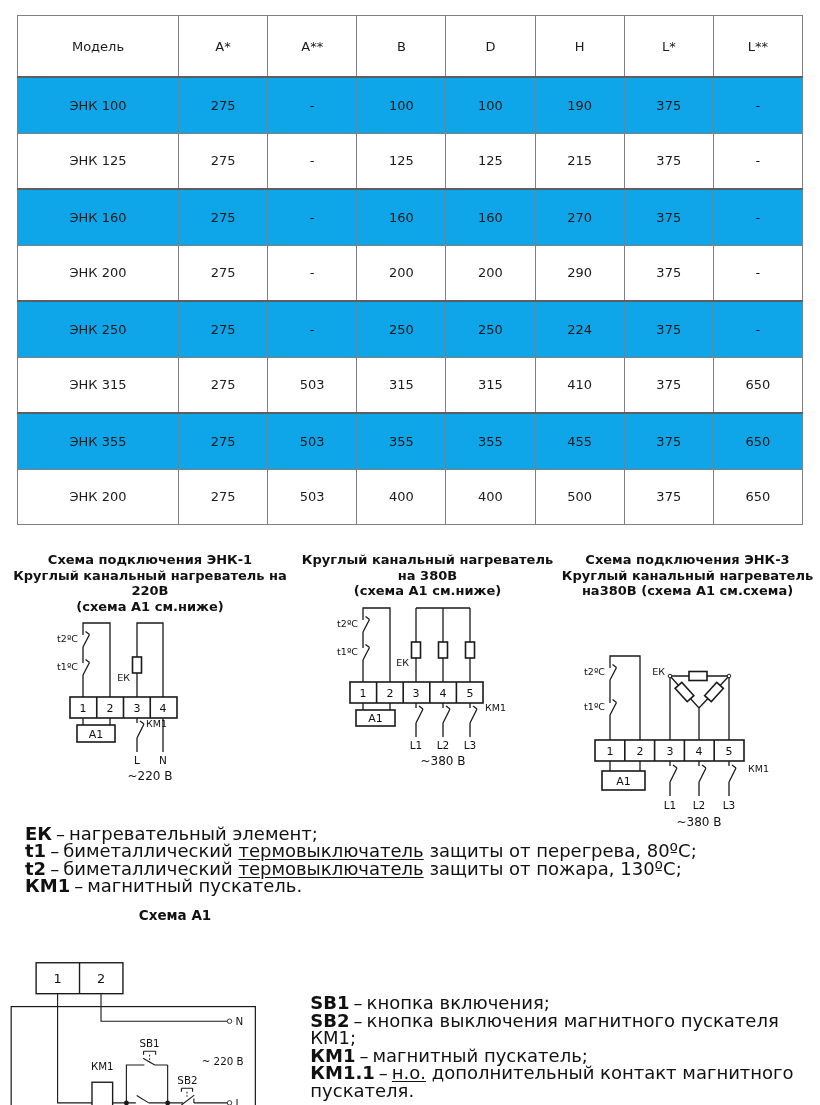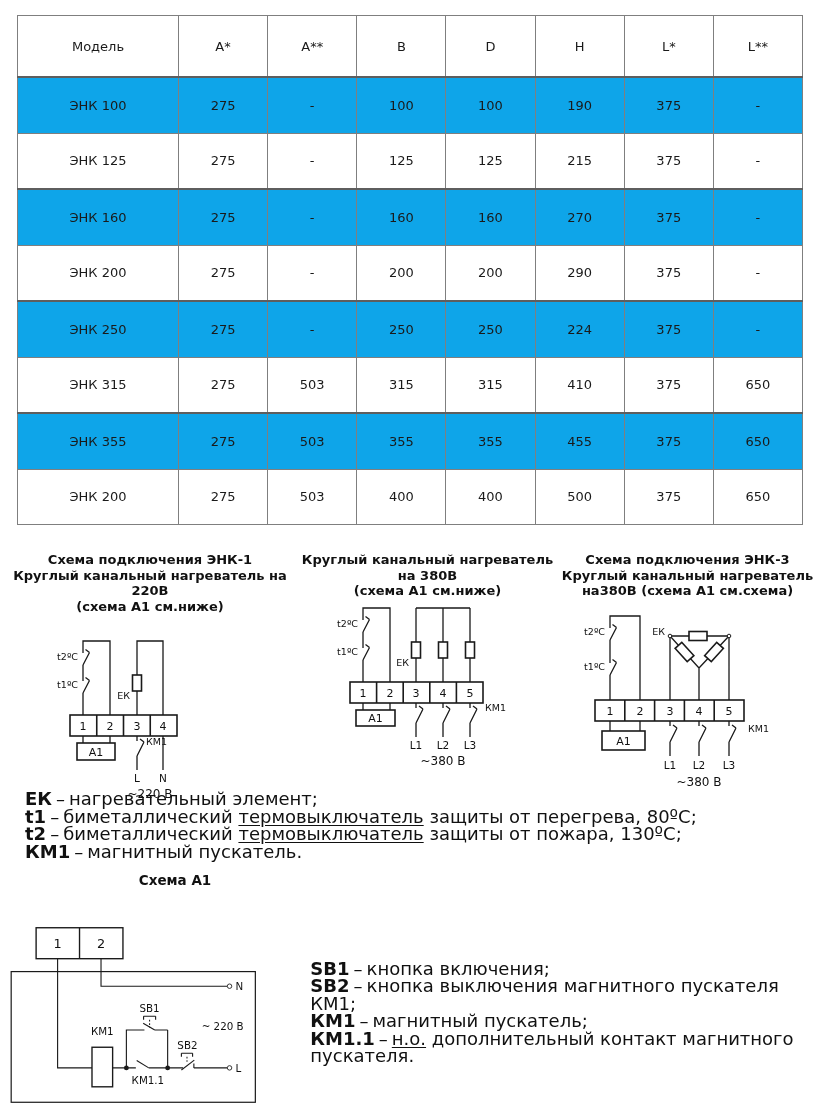--- a/index.html
+++ b/index.html
@@ -14,23 +14,23 @@
     border:1px solid #7f7f7f; text-align:center; vertical-align:middle;
     font-size:13px; font-weight:normal; color:#1a1a1a; background:#fff;
   }
   table.dims th { height:58px; }
   table.dims td { height:52.5px; }
   table.dims th:first-child { width:158px; }
   table.dims tr.stripe td { background:#0ea5e9; border-top:2px solid #5e5e5e; }
   
   .dia-row { display:flex; margin-top:27px; align-items:flex-start; }
   .dia-col { display:flex; flex-direction:column; align-items:center; }
-  .dia-col.c1 { width:300px;gap:18px; }
+  .dia-col.c1 { width:300px; }
   .dia-col.c2 { width:255px; }
-  .dia-col.c3 { width:265px; }
+  .dia-col.c3 { width:265px;gap:40px; }
   .dia-title { font-size:13px; font-weight:bold; text-align:center; line-height:15.5px; margin-bottom:4px; }
   svg { display:block; }
   svg text { fill:#111; stroke:none; font-family:"DejaVu Sans","Liberation Sans",sans-serif; }
   .t-sm  { font-size:9.5px; }
   .t-num { font-size:11px; }
   .t-lbl { font-size:10.5px; }
   .t-md  { font-size:12px; }
   .t-big { font-size:15px; }
   .wire  { stroke:#1a1a1a; stroke-width:1.3; fill:none; }
   .wire-thick { stroke:#1a1a1a; stroke-width:1.6; fill:none; }

